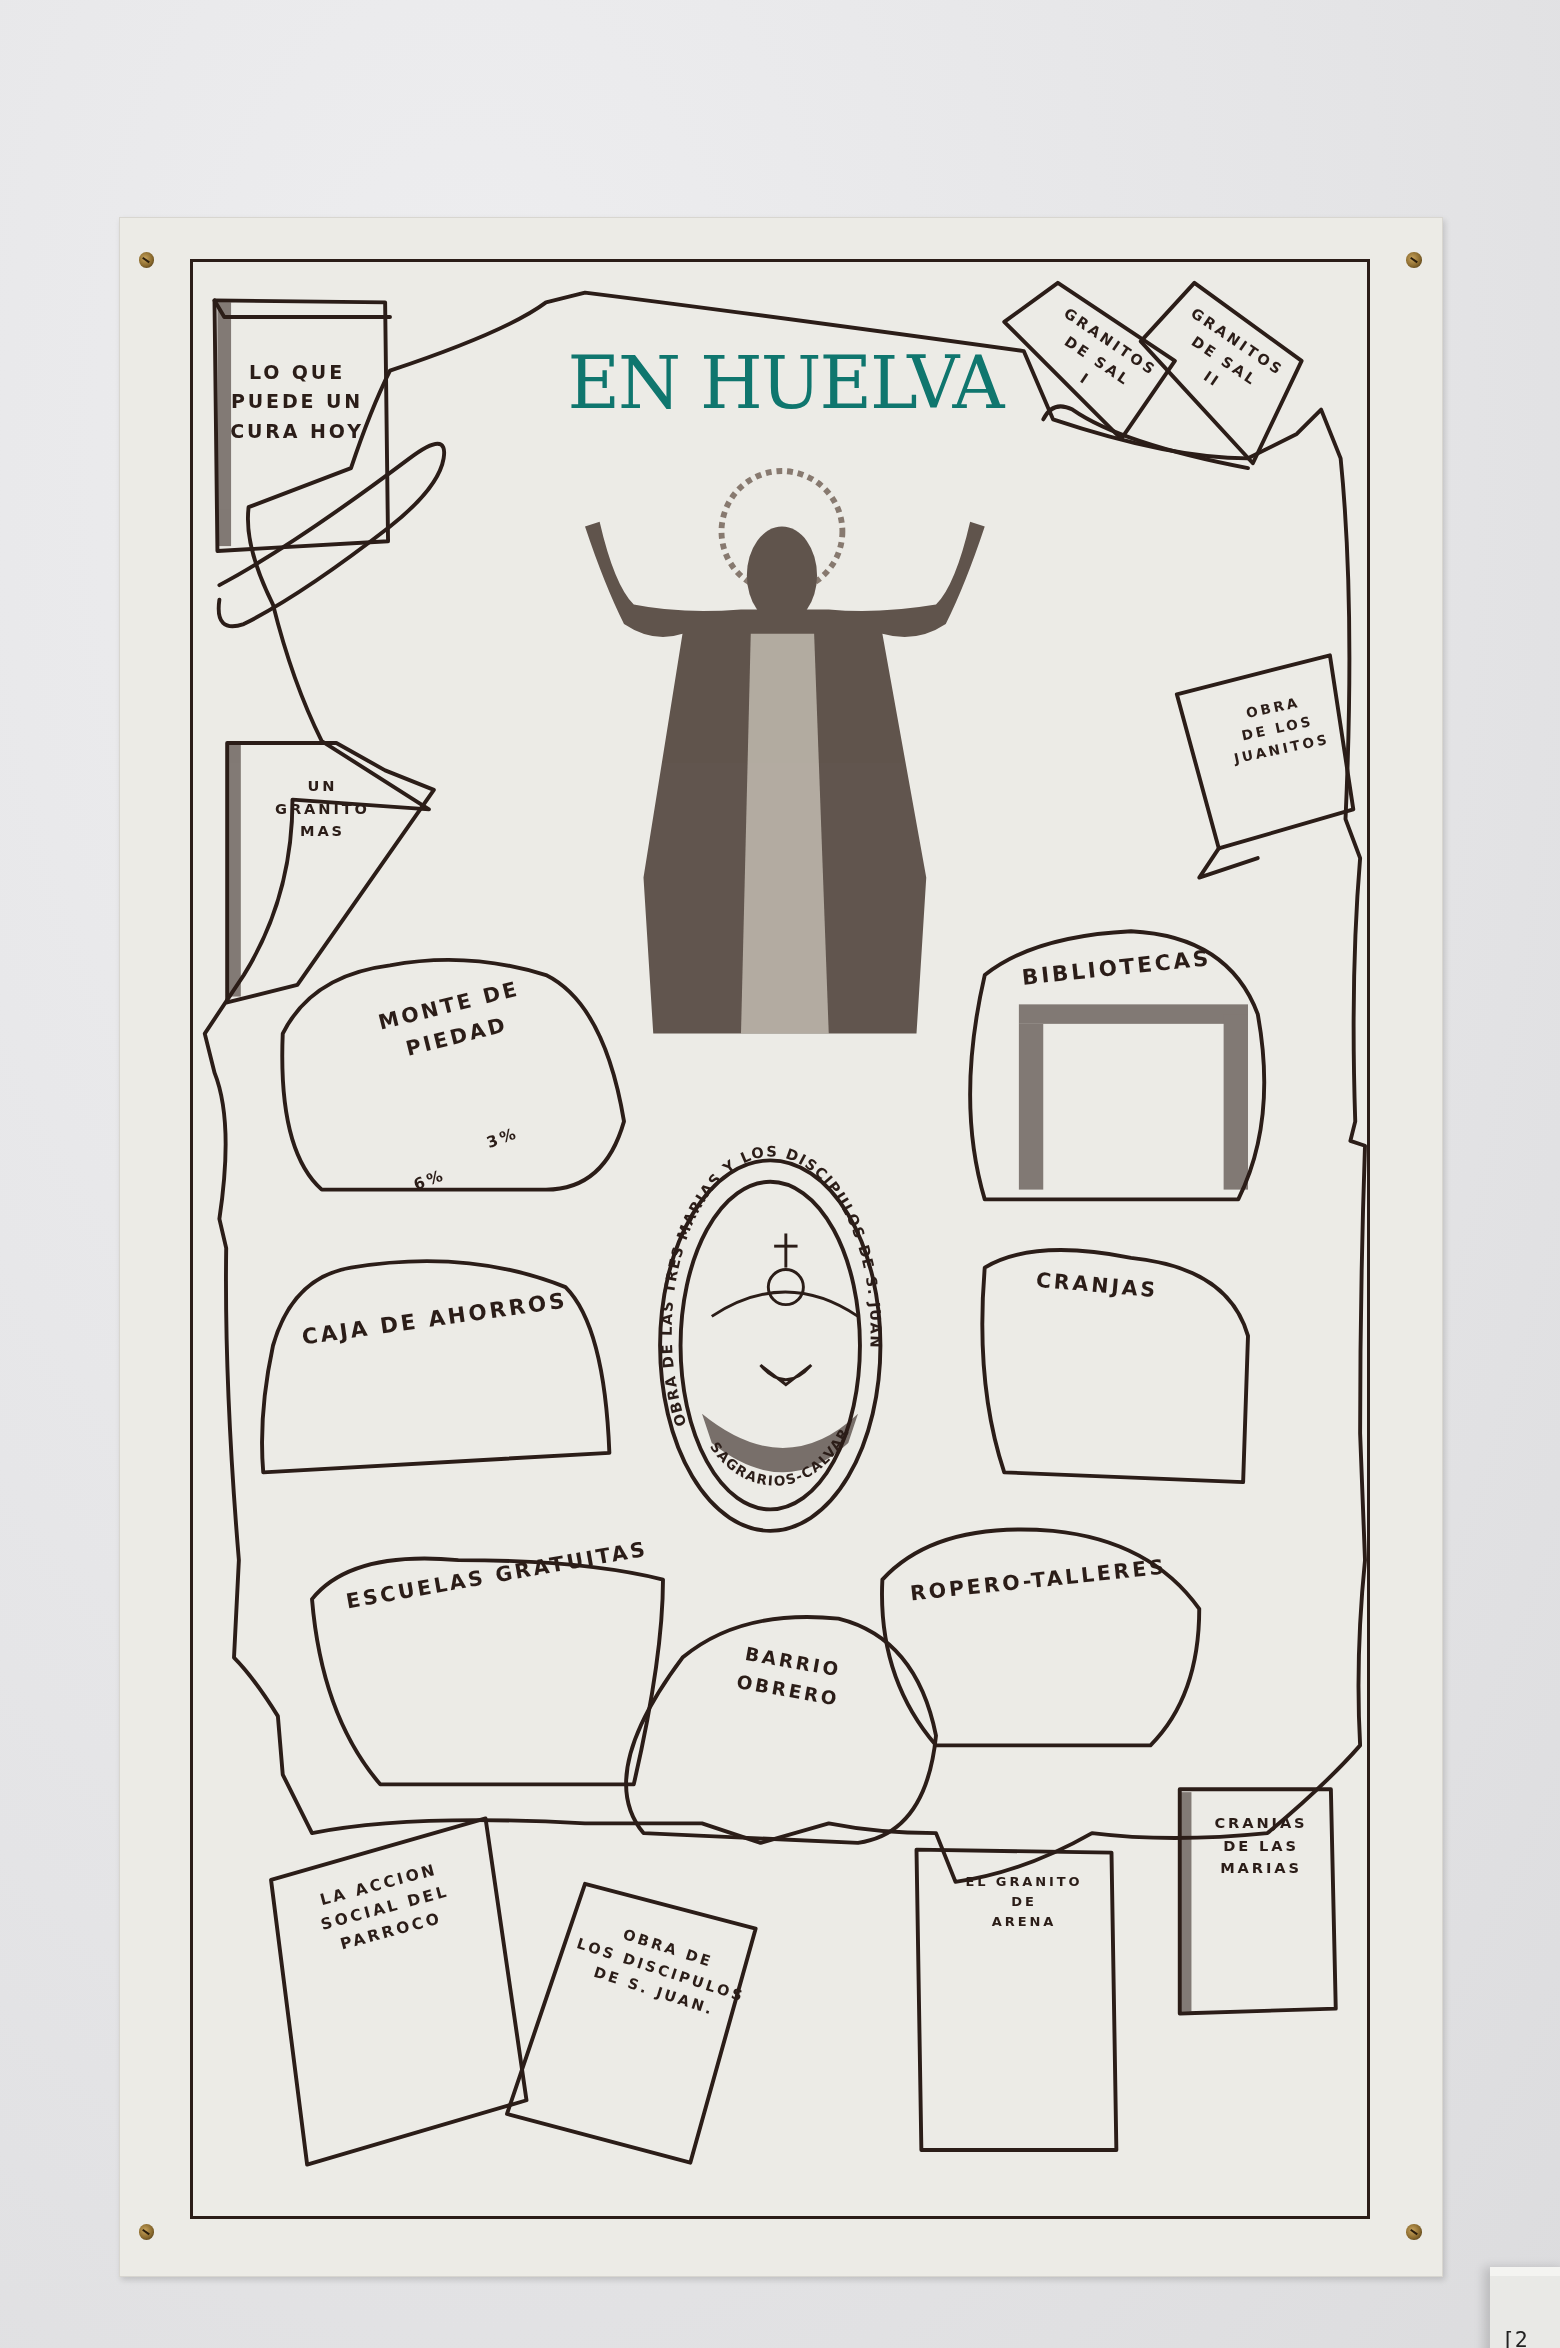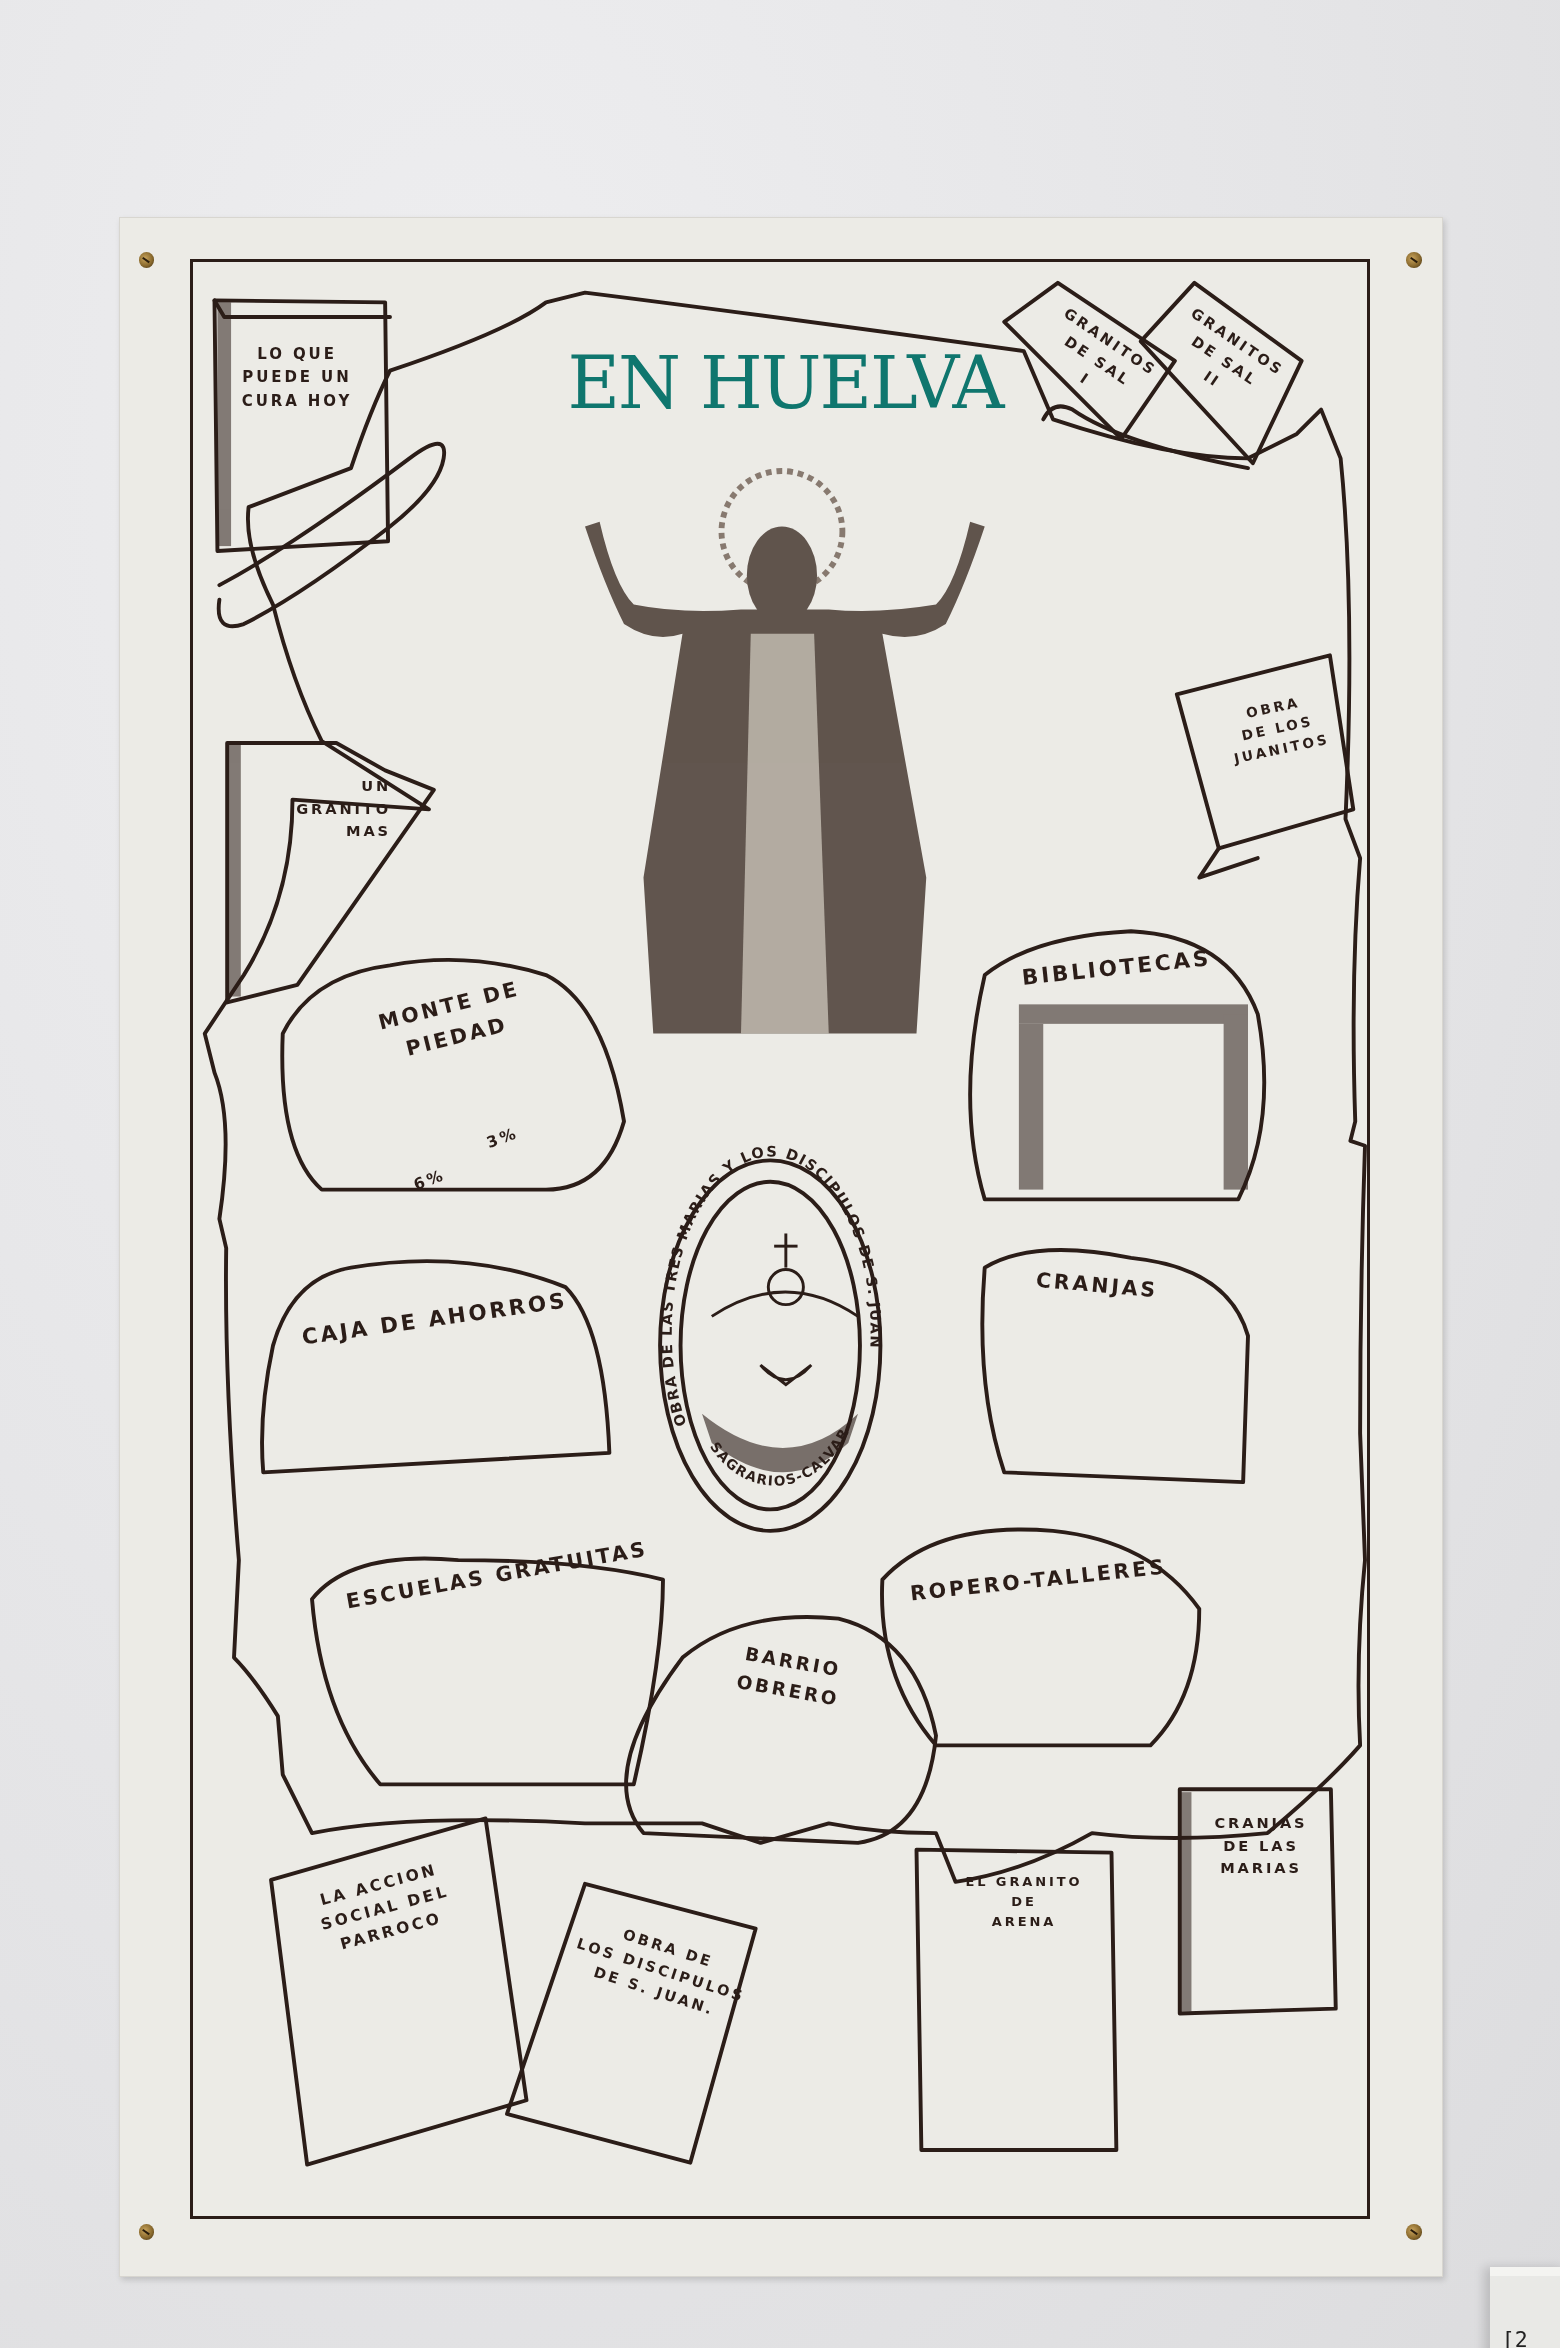--- a/index.html
+++ b/index.html
@@ -114,33 +114,33 @@
   <text font-family="DejaVu Sans, sans-serif" font-weight="bold" font-size="15" fill="#2b1d18" letter-spacing="1.5">
     <textPath href="#sealArc" startOffset="3%">OBRA DE LAS TRES MARIAS Y LOS DISCIPULOS DE S. JUAN</textPath>
   </text>
   <text font-family="DejaVu Sans, sans-serif" font-weight="bold" font-size="14" fill="#2b1d18" letter-spacing="1.5">
     <textPath href="#sealBottom" startOffset="8%">SAGRARIOS-CALVARIOS</textPath>
   </text>
 </svg>
 
 <div class="title">EN HUELVA</div>
 
-<div class="lbl" style="left:224px;top:343px;width:146px;font-size:15px">LO QUE
+<div class="lbl" style="left:224px;top:358px;width:146px;font-size:19px">LO QUE
 PUEDE UN
 CURA HOY</div>
 <div class="lbl" style="left:1034px;top:327px;width:127px;font-size:14.6px;transform:rotate(34deg)">GRANITOS
 DE SAL
 I</div>
 <div class="lbl" style="left:1161px;top:327px;width:127px;font-size:14.6px;transform:rotate(34deg)">GRANITOS
 DE SAL
 II</div>
 <div class="lbl" style="left:1214px;top:697px;width:127px;font-size:13.7px;transform:rotate(-12deg)">OBRA
 DE LOS
 JUANITOS</div>
-<div class="lbl" style="left:254px;top:775px;width:137px;font-size:14.6px;text-align:right">UN
+<div class="lbl" style="left:254px;top:775px;width:137px;font-size:14.6px;text-align:center">UN
 GRANITO
 MAS</div>
 <div class="lbl" style="left:297px;top:1872px;width:176px;font-size:15.6px;transform:rotate(-15deg)">LA ACCION
 SOCIAL DEL
 PARROCO</div>
 <div class="lbl" style="left:571px;top:1936px;width:180px;font-size:14.6px;transform:rotate(18deg)">OBRA DE
 LOS DISCIPULOS
 DE S. JUAN.</div>
 <div class="lbl" style="left:936px;top:1872px;width:176px;font-size:13px">EL GRANITO
 DE

